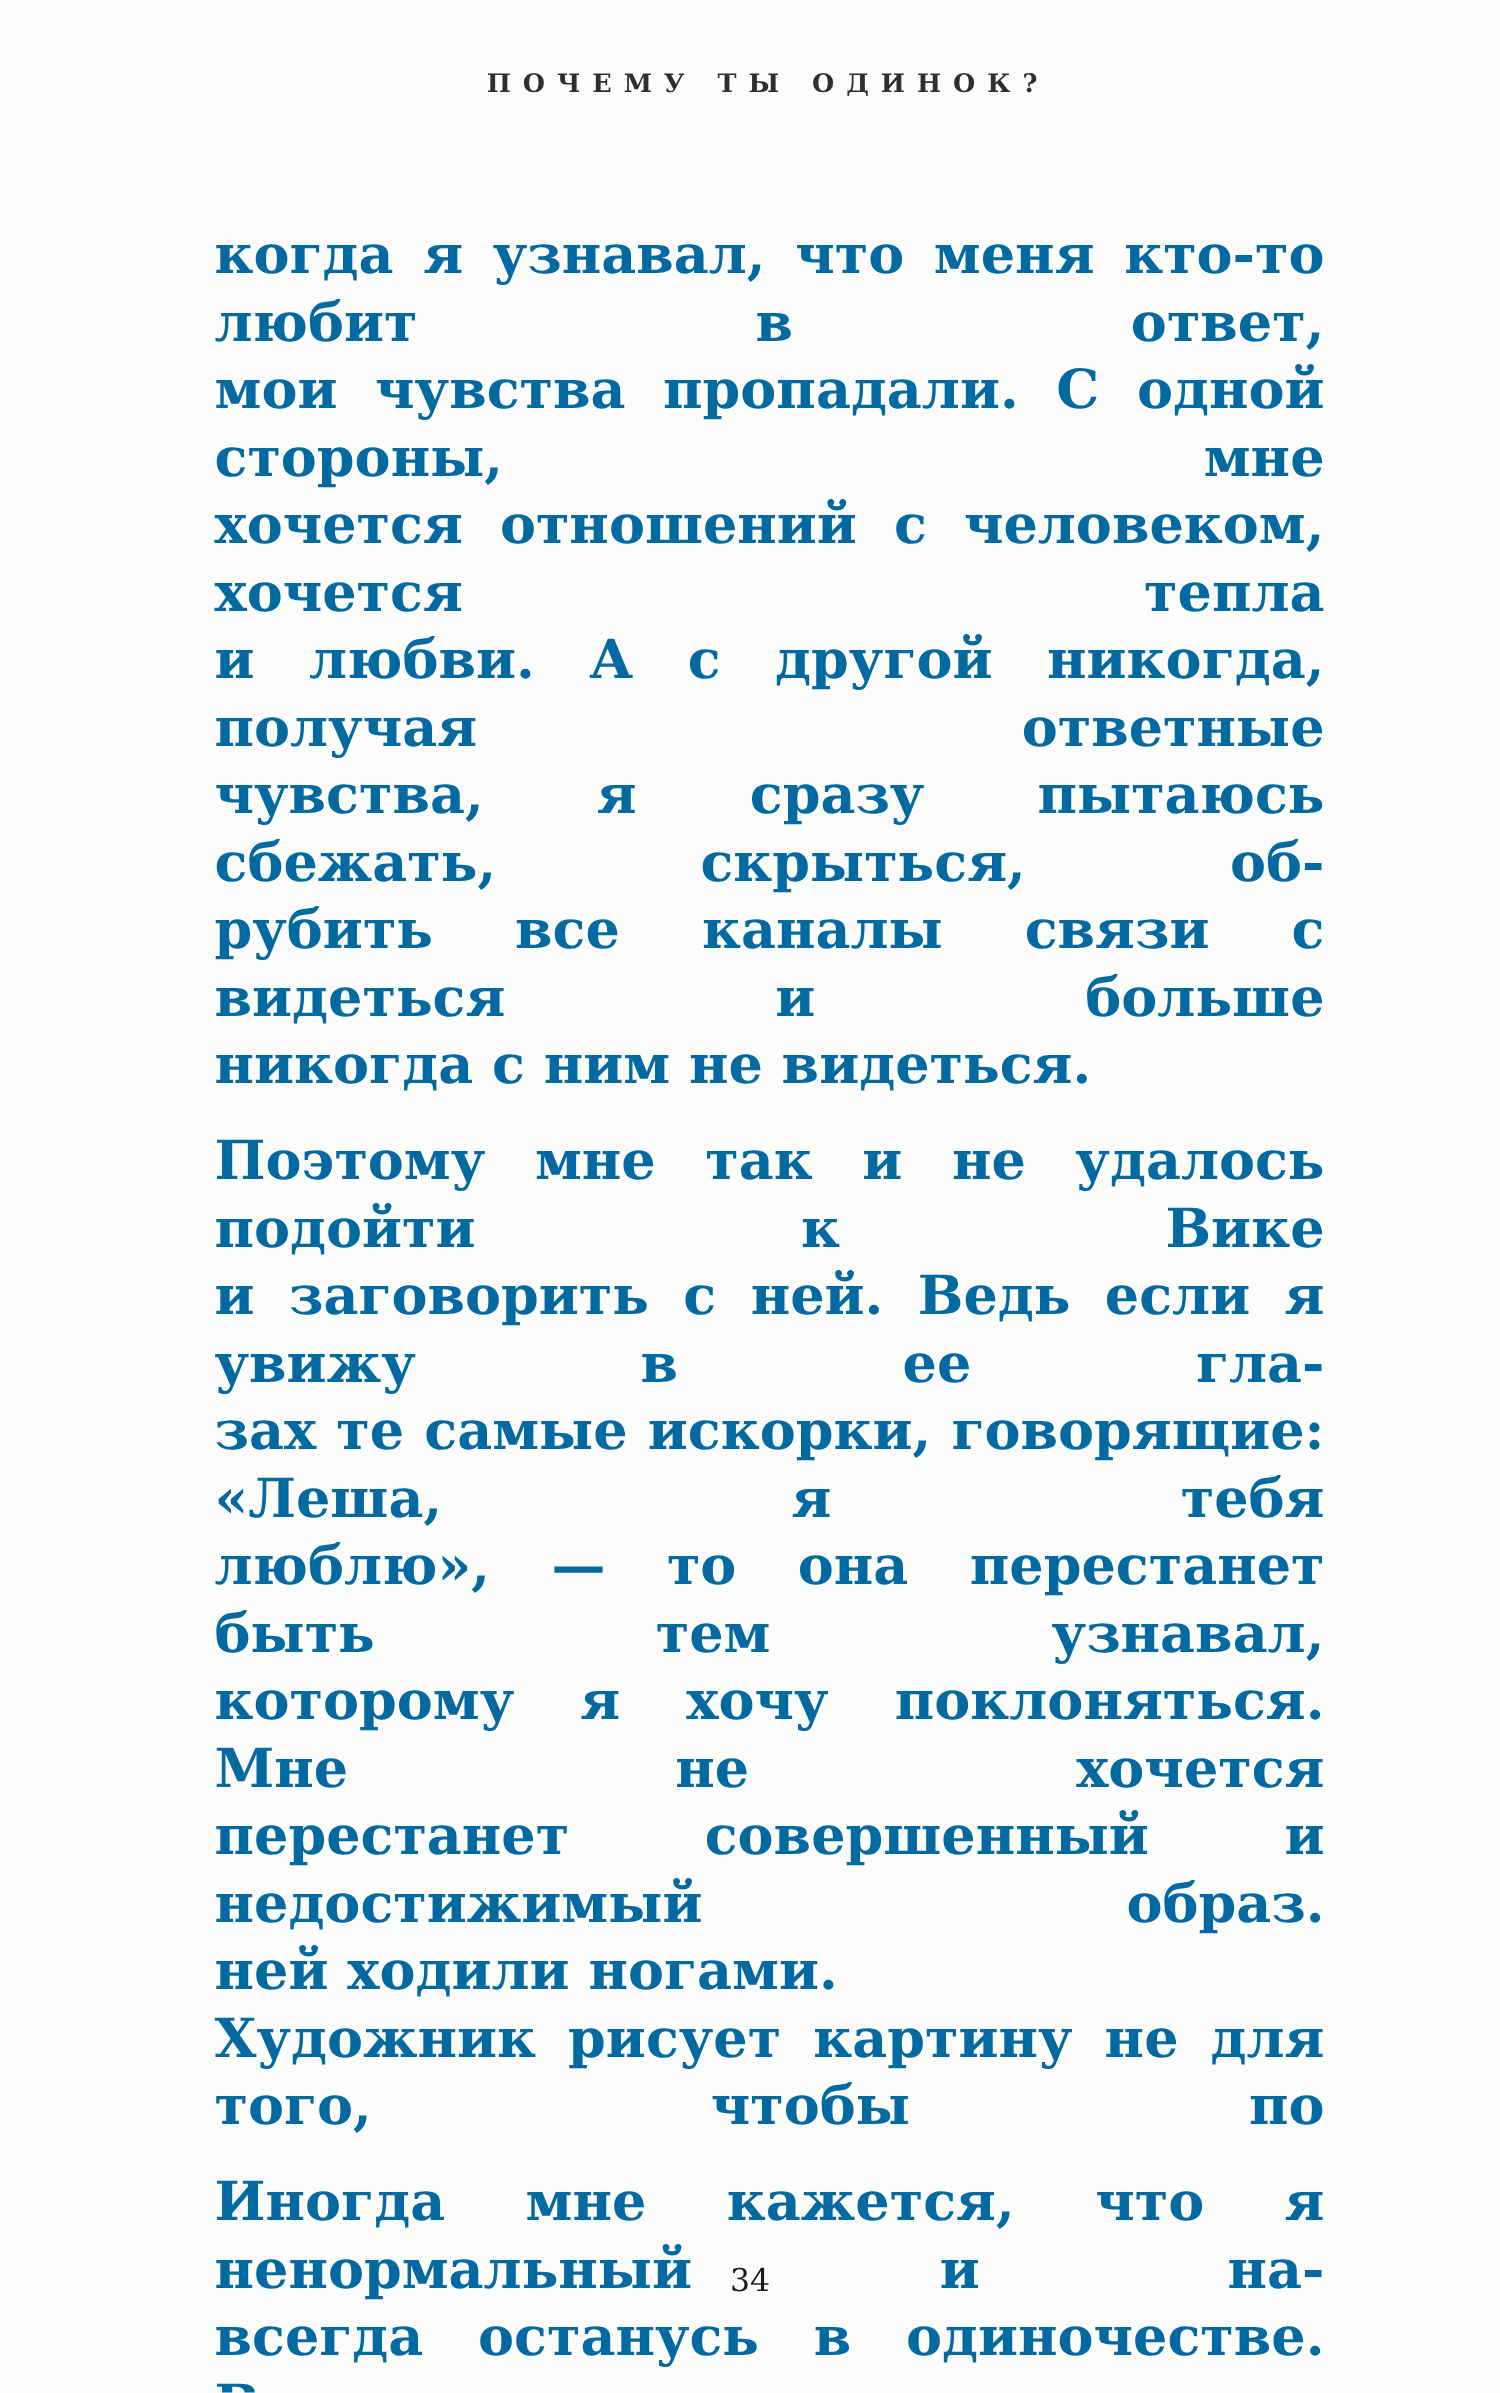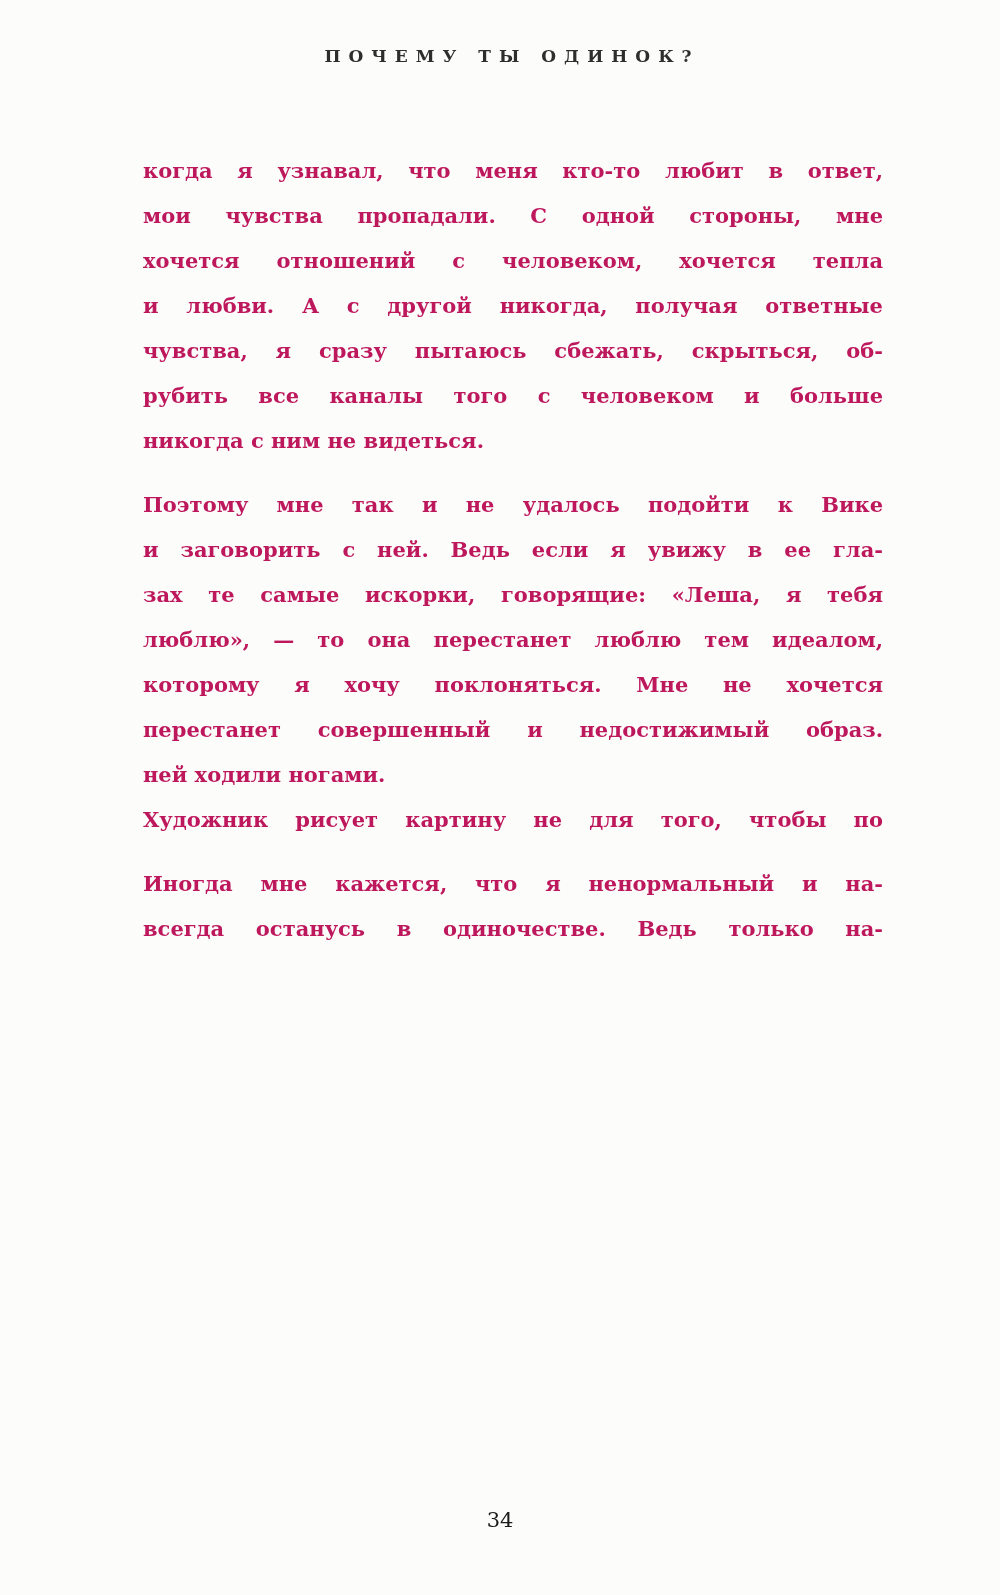--- a/index.html
+++ b/index.html
@@ -30,26 +30,26 @@
   .content {
     position: absolute;
     top: 148px;
     left: 143px;
     width: 740px;
   }
   .paragraph {
     margin: 0 0 19px 0;
   }
   .line {
-    font-size: 21px;
+    font-size: 36px;
     font-weight: bold;
     line-height: 45px;
     text-align: justify;
     text-align-last: justify;
-    color: #be185d;
+    color: #0369a1;
   }
   .line.last {
     text-align: center;
     text-align-last: left;
   }
   .page-number {
     position: absolute;
     top: 1508px;
     left: 0;
     width: 1000px;
@@ -63,28 +63,28 @@
 
 <div class="running-header">ПОЧЕМУ ТЫ ОДИНОК?</div>
 
 <div class="content">
     <div class="paragraph">
       <div class="line">когда я узнавал, что меня кто-то любит в ответ,</div>
       <div class="line">мои чувства пропадали. С одной стороны, мне</div>
       <div class="line">хочется отношений с человеком, хочется тепла</div>
       <div class="line">и любви. А с другой никогда, получая ответные</div>
       <div class="line">чувства, я сразу пытаюсь сбежать, скрыться, об-</div>
-      <div class="line">рубить все каналы того с человеком и больше</div>
+      <div class="line">рубить все каналы связи с видеться и больше</div>
       <div class="line last">никогда с ним не видеться.</div>
     </div>
     <div class="paragraph">
       <div class="line">Поэтому мне так и не удалось подойти к Вике</div>
       <div class="line">и заговорить с ней. Ведь если я увижу в ее гла-</div>
       <div class="line">зах те самые искорки, говорящие: «Леша, я тебя</div>
-      <div class="line">люблю», — то она перестанет люблю тем идеалом,</div>
+      <div class="line">люблю», — то она перестанет быть тем узнавал,</div>
       <div class="line">которому я хочу поклоняться. Мне не хочется</div>
       <div class="line">перестанет совершенный и недостижимый образ.</div>
       <div class="line last">ней ходили ногами.</div>
       <div class="line">Художник рисует картину не для того, чтобы по</div>
     </div>
     <div class="paragraph">
       <div class="line">Иногда мне кажется, что я ненормальный и на-</div>
       <div class="line">всегда останусь в одиночестве. Ведь только на-</div>
     </div>
   </div>

